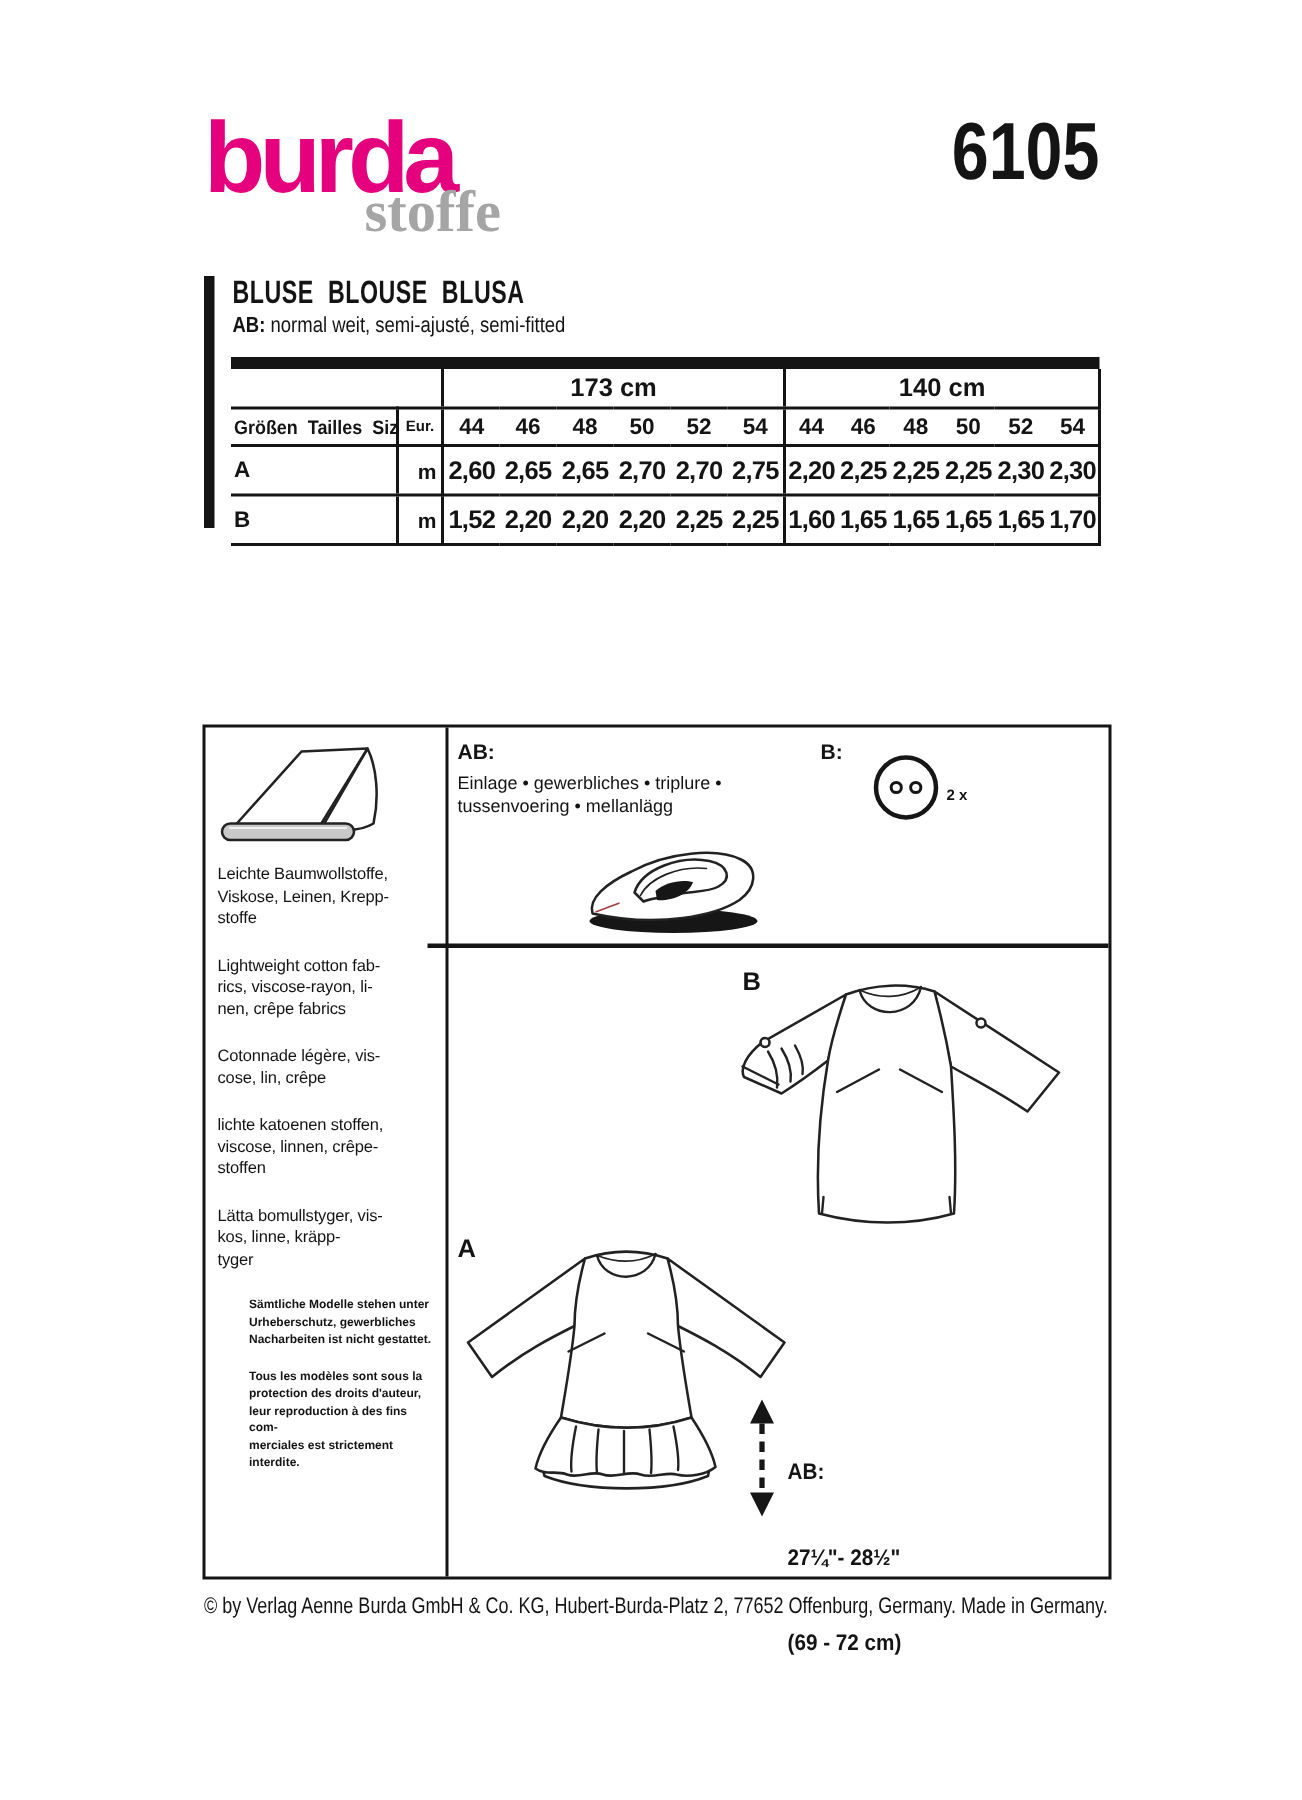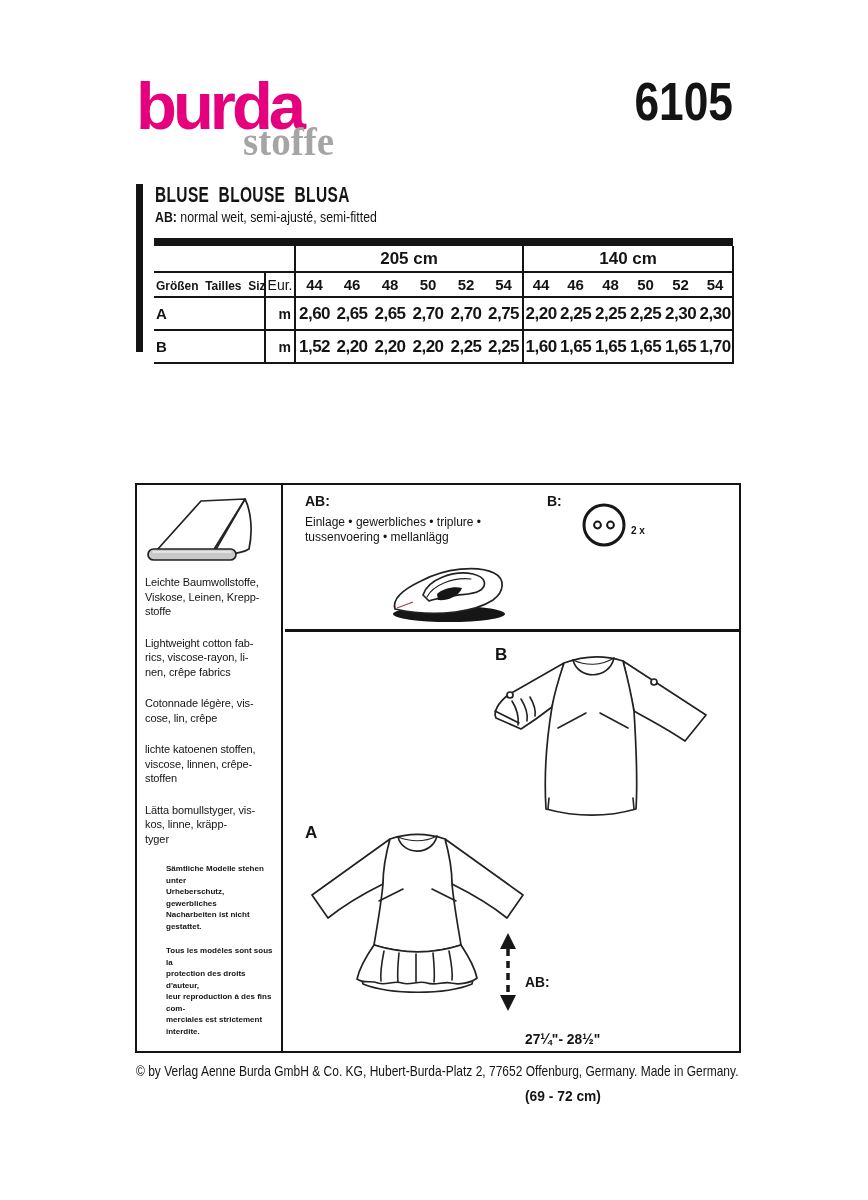--- a/index.html
+++ b/index.html
@@ -26,32 +26,32 @@
 
   
   .tbl-wrap{position:absolute;left:154px;top:238px;width:579px;border-top:8px solid var(--ink);}
   table{border-collapse:collapse;table-layout:fixed;width:579px;}
   td{vertical-align:middle;text-align:center;overflow:hidden;}
   tr.r-cm td{height:26px;border-bottom:2px solid var(--ink);}
   tr.r-sizes td{height:25px;border-bottom:2px solid var(--ink);}
   tr.r-data td{height:33px;border-bottom:2px solid var(--ink);}
   .c-grp{font-size:17px;font-weight:bold;border-left:2px solid var(--ink);}
   .c-last{border-right:2px solid var(--ink);}
-  .c-eur{border-left:2px solid var(--ink);border-right:2px solid var(--ink);font-size:14px;font-weight:normal;}
+  .c-eur{border-left:2px solid var(--ink);border-right:2px solid var(--ink);font-size:10px;font-weight:bold;}
   .c-div{border-left:2px solid var(--ink);}
   .c-sz{font-size:15px;font-weight:bold;}
   .c-val{font-size:17px;font-weight:bold;letter-spacing:-.5px;}
   .c-lbl{text-align:left;padding-left:2px;}
   .c-lbl .cond{font-size:13px;font-weight:bold;white-space:pre;display:inline-block;transform:scaleX(.92);transform-origin:left;}
   .c-viewlbl{text-align:left;padding-left:2px;font-size:15px;font-weight:bold;}
   .c-unit{text-align:right;padding-right:3px;font-size:14px;font-weight:bold;}
 
   
   .panel{position:absolute;left:135px;top:483px;width:606px;height:570px;border:2px solid var(--ink);}
-  .panel-left{position:absolute;left:0;top:0;bottom:0;width:146px;border-right:2px solid var(--ink);padding:6px 8px;}
+  .panel-left{position:absolute;left:0;top:0;bottom:0;width:162px;border-right:2px solid var(--ink);padding:6px 8px;}
   .fabric-par{font-size:11px;line-height:14.5px;letter-spacing:-.1px;white-space:pre-line;margin-bottom:17px;}
   .bolt{margin:2px 0 8px 0;}
   .copy-note{font-size:8px;font-weight:bold;line-height:11.5px;white-space:pre-line;margin-bottom:13px;margin-left:21px;}
   .copy-block{margin-top:12px;}
 
   .panel-rt{position:absolute;left:148px;top:0;width:454px;height:147px;border-bottom:3px solid var(--ink);}
   .ab-label,.b-label{position:absolute;font-size:14px;font-weight:bold;}
   .ab-label{left:20px;top:8px;}
   .interfacing{position:absolute;left:20px;top:30px;width:255px;font-size:12px;line-height:15px;white-space:pre-line;}
   .iron{position:absolute;left:100px;top:72px;}
@@ -104,21 +104,21 @@
         <col style="width:35px">
           <col style="width:35px">
           <col style="width:35px">
           <col style="width:35px">
           <col style="width:35px">
           <col style="width:35px">
       </colgroup>
       <tbody>
           <tr class="r-cm">
         <td colspan="2"></td>
-        <td colspan="6" class="c-grp">205 cm</td>
+        <td colspan="6" class="c-grp">173 cm</td>
         <td colspan="6" class="c-grp c-last">140 cm</td>
       </tr>
       <tr class="r-sizes">
         <td class="c-lbl"><span class="cond">Größen  Tailles  Sizes</span></td>
         <td class="c-eur">Eur.</td>
         <td class="c-sz">44</td>
         <td class="c-sz">46</td>
         <td class="c-sz">48</td>
         <td class="c-sz">50</td>
         <td class="c-sz">52</td>

